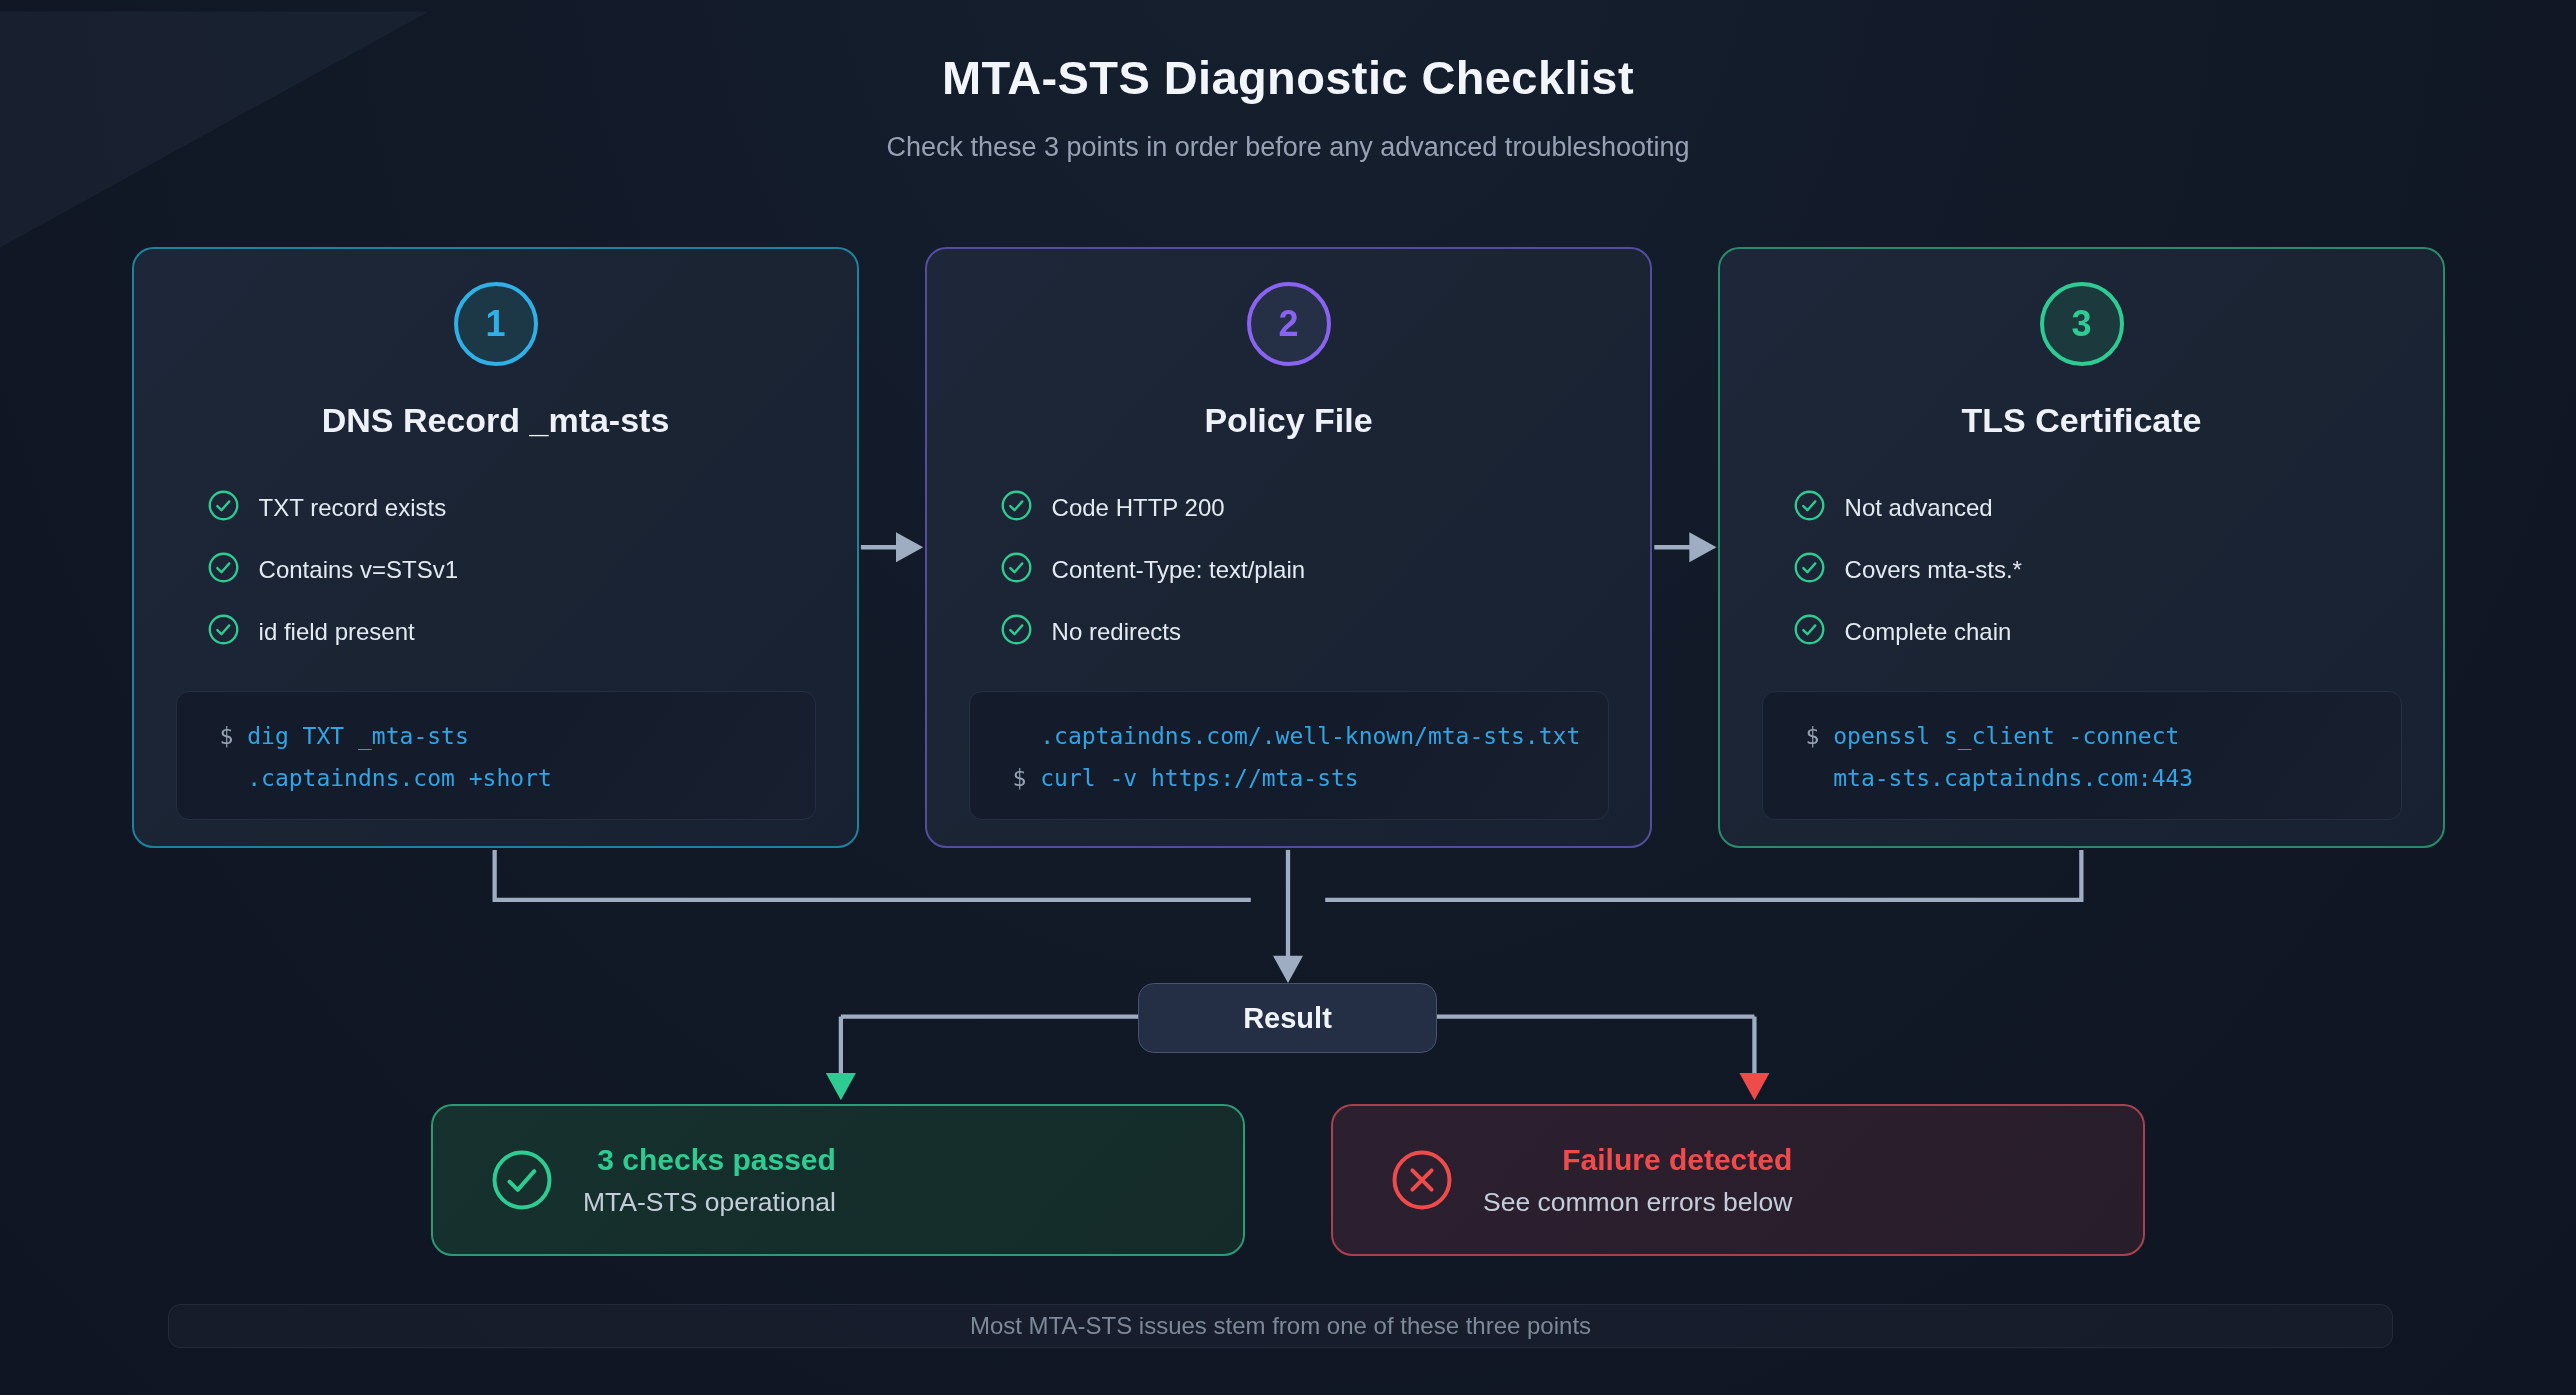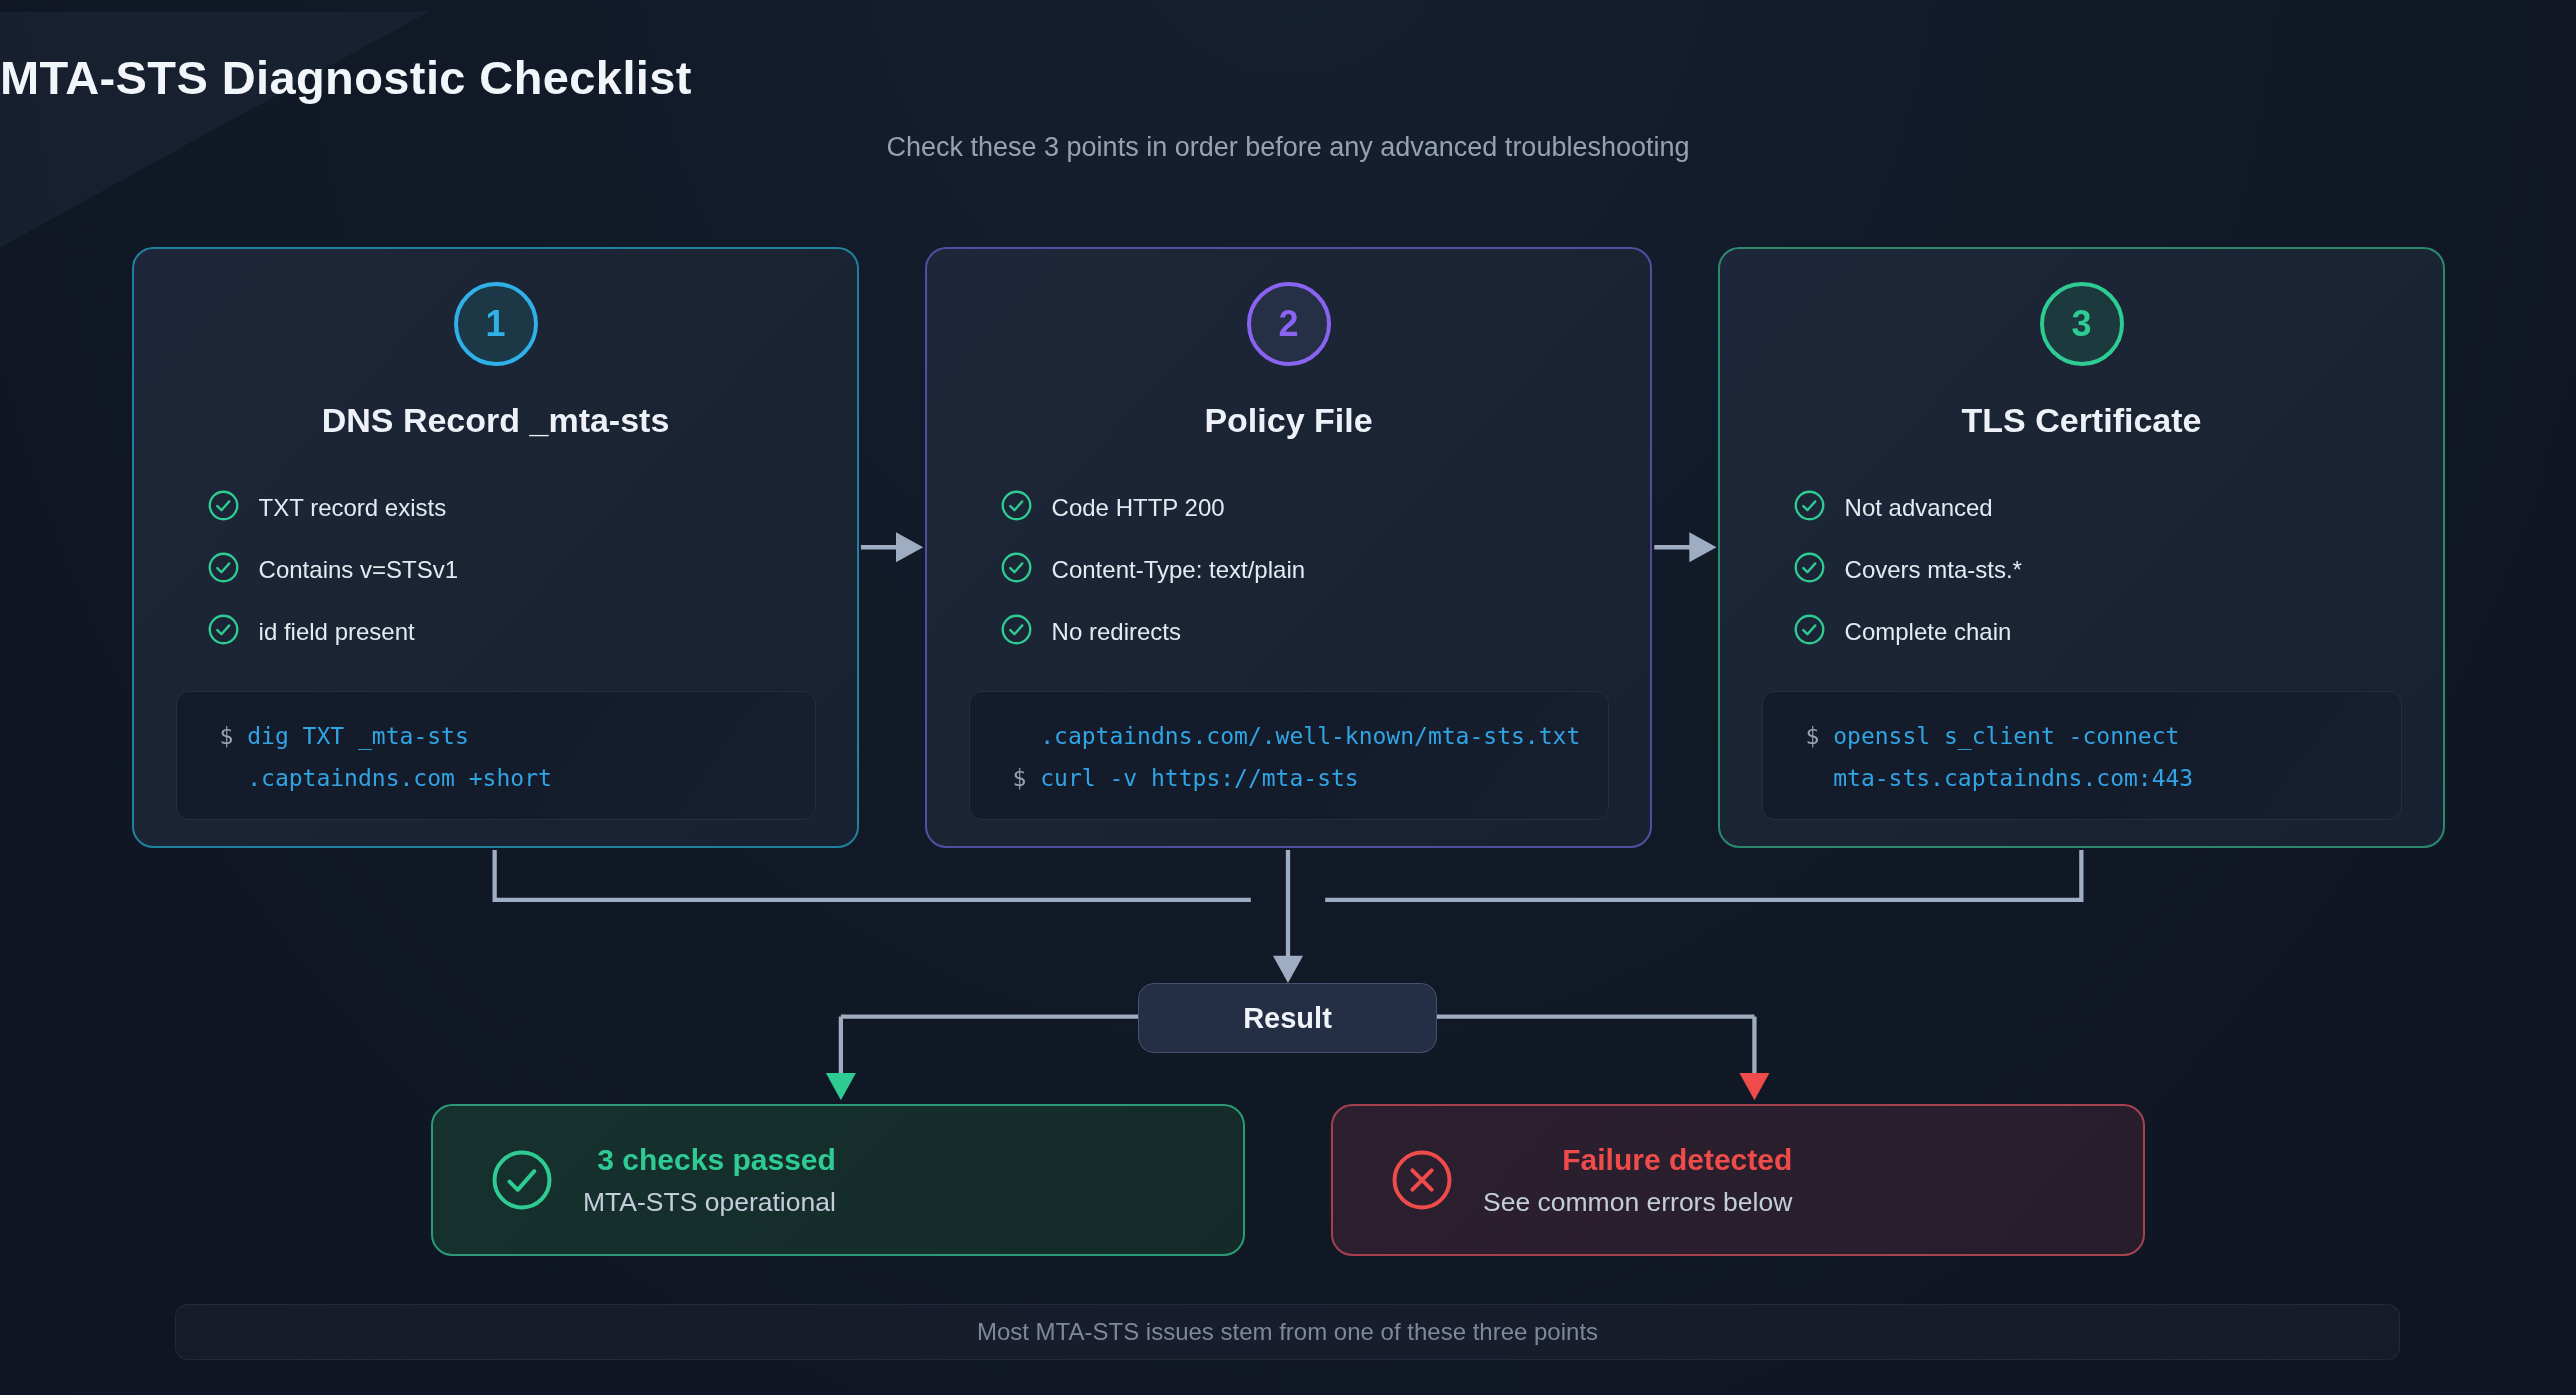--- a/index.html
+++ b/index.html
@@ -10,21 +10,21 @@
     -webkit-font-smoothing:antialiased;
   }
   
   .bg-triangle{
     position:absolute;left:0;top:11.4px;width:429px;height:236px;
     background:#1b2433;opacity:.75;
     clip-path:polygon(0 0,100% 0,0 100%);
   }
   
   .page-title{
-    position:absolute;top:50px;left:0;width:100%;text-align:left;
+    position:absolute;top:50px;left:0;width:100%;text-align:center;
     font-size:47px;font-weight:bold;color:#f2f5fa;letter-spacing:0.4px;
   }
   .page-subtitle{
     position:absolute;top:132px;left:0;width:100%;text-align:center;
     font-size:27px;color:#96a2b4;
   }
   
   .cards-row{
     position:absolute;top:247px;left:132px;width:2313px;height:601px;
     display:flex;justify-content:space-between;
@@ -98,21 +98,21 @@
   }
   .outcome-icon{width:64px;height:64px;flex:none;}
   .outcome--success .outcome-icon{color:var(--ok);}
   .outcome--failure .outcome-icon{color:var(--fail);}
   .outcome-title{font-size:30px;font-weight:bold;margin-bottom:10px;text-align:right;}
   .outcome--success .outcome-title{color:var(--ok);}
   .outcome--failure .outcome-title{color:var(--fail);}
   .outcome-subtitle{font-size:26.5px;color:#c4cdda;}
   
   .footer-note{
-    position:absolute;left:175px;top:1304px;width:2225px;height:56px;z-index:2;
+    position:absolute;left:168px;top:1304px;width:2225px;height:44px;z-index:2;
     box-sizing:border-box;border-radius:13px;
     background:rgba(148,163,184,0.05);
     border:1.4px solid rgba(148,163,184,0.10);
     display:flex;align-items:center;justify-content:center;
     font-size:24px;color:#7d8899;
   }
 </style>
 </head>
 <body>
 

